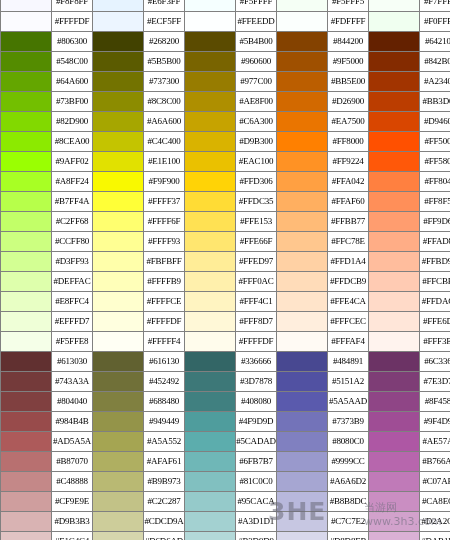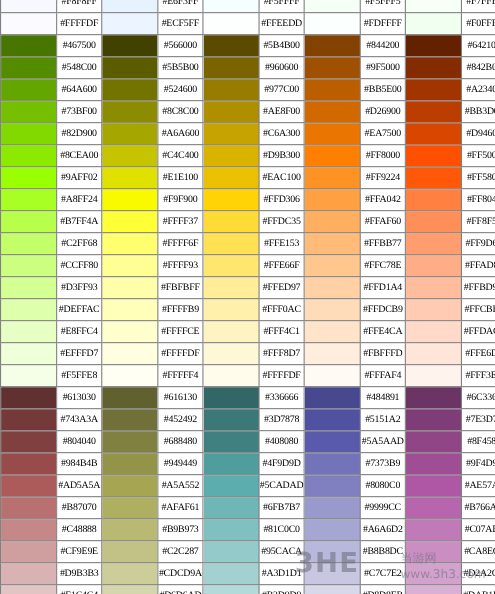--- a/index.html
+++ b/index.html
@@ -115,23 +115,23 @@
         <td class="hexlabel">#ECF5FF</td>
         <td class="swatch" style="background: rgb(253, 255, 255);"></td>
         <td class="hexlabel">#FFEEDD</td>
         <td class="swatch" style="background: rgb(251, 255, 253);"></td>
         <td class="hexlabel">#FDFFFF</td>
         <td class="swatch" style="background: rgb(240, 255, 240);"></td>
         <td class="hexlabel">#F0FFF0</td>
       </tr>
       <tr>
         <td class="swatch" style="background: rgb(70, 117, 0);"></td>
-        <td class="hexlabel">#467500</td>
+        <td class="hexlabel">#806300</td>
         <td class="swatch" style="background: rgb(66, 66, 0);"></td>
-        <td class="hexlabel">#566000</td>
+        <td class="hexlabel">#268200</td>
         <td class="swatch" style="background: rgb(91, 75, 0);"></td>
         <td class="hexlabel">#5B4B00</td>
         <td class="swatch" style="background: rgb(132, 66, 0);"></td>
         <td class="hexlabel">#844200</td>
         <td class="swatch" style="background: rgb(100, 33, 0);"></td>
         <td class="hexlabel">#642100</td>
       </tr>
       <tr>
         <td class="swatch" style="background: rgb(84, 140, 0);"></td>
         <td class="hexlabel">#548C00</td>
@@ -141,21 +141,21 @@
         <td class="hexlabel">#960600</td>
         <td class="swatch" style="background: rgb(159, 80, 0);"></td>
         <td class="hexlabel">#9F5000</td>
         <td class="swatch" style="background: rgb(132, 43, 0);"></td>
         <td class="hexlabel">#842B00</td>
       </tr>
       <tr>
         <td class="swatch" style="background: rgb(100, 166, 0);"></td>
         <td class="hexlabel">#64A600</td>
         <td class="swatch" style="background: rgb(115, 115, 0);"></td>
-        <td class="hexlabel">#524600</td>
+        <td class="hexlabel">#737300</td>
         <td class="swatch" style="background: rgb(151, 124, 0);"></td>
         <td class="hexlabel">#977C00</td>
         <td class="swatch" style="background: rgb(187, 94, 0);"></td>
         <td class="hexlabel">#BB5E00</td>
         <td class="swatch" style="background: rgb(162, 52, 0);"></td>
         <td class="hexlabel">#A23400</td>
       </tr>
       <tr>
         <td class="swatch" style="background: rgb(115, 191, 0);"></td>
         <td class="hexlabel">#73BF00</td>
@@ -289,21 +289,21 @@
         <td class="hexlabel">#FFDAC8</td>
       </tr>
       <tr>
         <td class="swatch" style="background: rgb(239, 255, 215);"></td>
         <td class="hexlabel">#EFFFD7</td>
         <td class="swatch" style="background: rgb(255, 255, 223);"></td>
         <td class="hexlabel">#FFFFDF</td>
         <td class="swatch" style="background: rgb(255, 248, 215);"></td>
         <td class="hexlabel">#FFF8D7</td>
         <td class="swatch" style="background: rgb(255, 238, 221);"></td>
-        <td class="hexlabel">#FBFFFD</td>
+        <td class="hexlabel">#FFFCEC</td>
         <td class="swatch" style="background: rgb(255, 230, 217);"></td>
         <td class="hexlabel">#FFE6D9</td>
       </tr>
       <tr>
         <td class="swatch" style="background: rgb(245, 255, 232);"></td>
         <td class="hexlabel">#F5FFE8</td>
         <td class="swatch" style="background: rgb(255, 255, 244);"></td>
         <td class="hexlabel">#FFFFF4</td>
         <td class="swatch" style="background: rgb(255, 252, 236);"></td>
         <td class="hexlabel">#FFFFDF</td>

